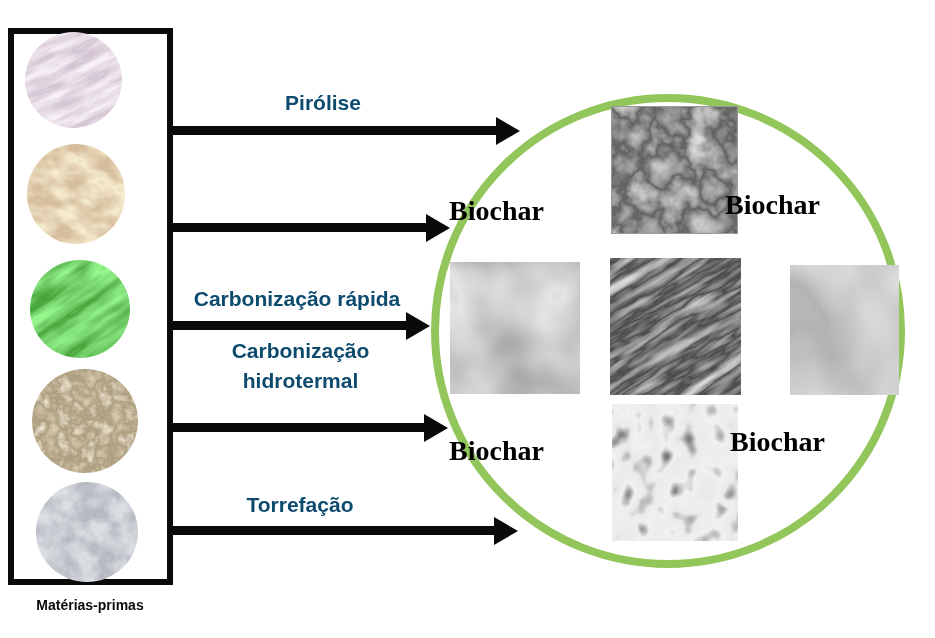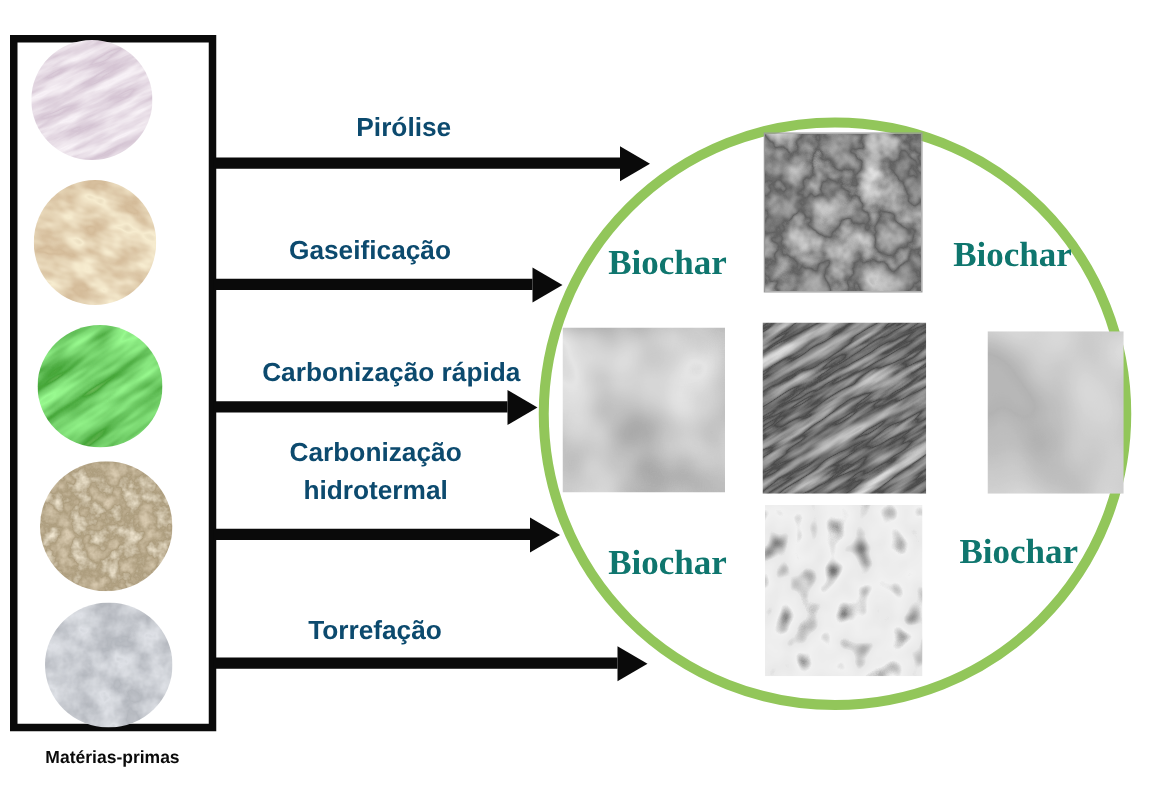--- a/index.html
+++ b/index.html
@@ -34,37 +34,37 @@
   #a2{left:171px;top:223px;width:255px;}
   #a3{left:171px;top:321px;width:235px;}
   #a4{left:171px;top:423px;width:253px;}
   #a5{left:171px;top:526px;width:323px;}
   .process-label{
     position:absolute;text-align:center;font-weight:700;font-size:21px;
     line-height:30px;color:#0c4a6e;
   }
   #l1{left:213px;top:88px;width:220px;}
   #l2{left:186px;top:186px;width:220px;}
-  #l3{left:188px;top:284px;width:250px;text-align:center;}
-  #l4{left:213px;top:348px;width:175px;}
+  #l3{left:172px;top:284px;width:250px;text-align:center;}
+  #l4{left:213px;top:336px;width:175px;}
   #l5{left:190px;top:490px;width:220px;}
   
   .big-circle{
     position:absolute;left:431px;top:94px;width:474px;height:474px;
     border:8px solid #92c65a;border-radius:50%;box-sizing:border-box;background:#fff;
   }
   .biochar-img{position:absolute;overflow:hidden;}
   #i1{left:612px;top:107px;width:125px;height:126px;outline:1px solid #9a9a9a;}
   #i2{left:450px;top:262px;width:130px;height:132px;}
   #i3{left:610px;top:258px;width:131px;height:137px;}
   #i4{left:790px;top:265px;width:109px;height:130px;}
   #i5{left:612px;top:404px;width:126px;height:137px;}
   .biochar-label{
-    position:absolute;width:170px;text-align:center;
-    font-family:"Liberation Serif",serif;font-weight:700;font-size:28px;color:#0f766e;
+    position:absolute;width:170px;text-align:left;
+    font-family:"Liberation Serif",serif;font-weight:700;font-size:28px;color:#000000;
     line-height:1.1;
   }
   #bl-tl{left:449px;top:196px;}
   #bl-tr{left:725px;top:190px;}
   #bl-bl{left:449px;top:436px;}
   #bl-br{left:730px;top:427px;}
 </style>
 </head>
 <body>
 
@@ -213,21 +213,20 @@
 
   <div class="caption">Matérias-primas</div>
 
   <div class="arrow" id="a1"></div>
   <div class="arrow" id="a2"></div>
   <div class="arrow" id="a3"></div>
   <div class="arrow" id="a4"></div>
   <div class="arrow" id="a5"></div>
 
   <div class="process-label" id="l1">Pirólise</div>
-  <div class="process-label" id="l2">Gaseificação</div>
   <div class="process-label" id="l3">Carbonização rápida</div>
   <div class="process-label" id="l4">Carbonização hidrotermal</div>
   <div class="process-label" id="l5">Torrefação</div>
 
   <div class="big-circle" style="border-color: rgb(146, 198, 90);"></div>
 
   <div class="biochar-img" id="i1">
     <svg viewBox="0 0 100 100" preserveAspectRatio="none">
         <rect width="100" height="100" filter="url(#f-semclusters)"></rect>
       </svg>

